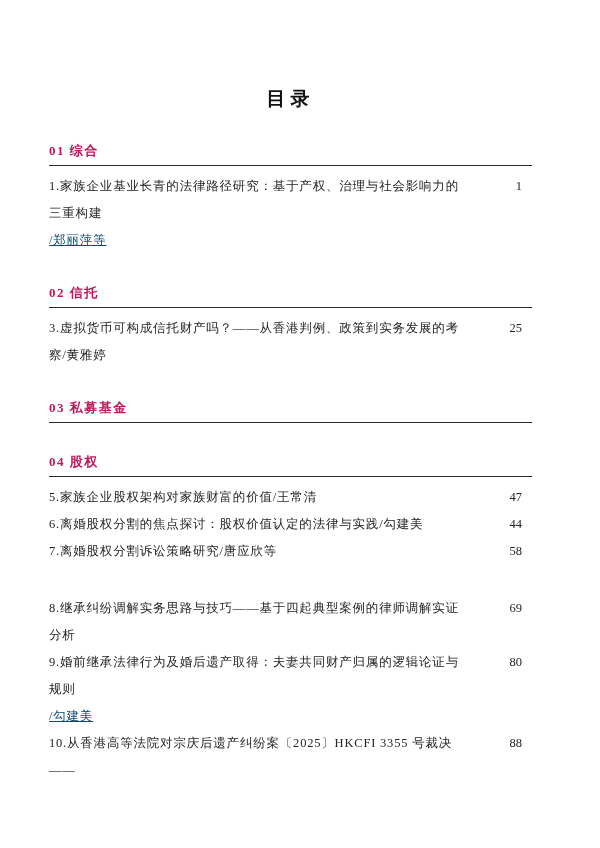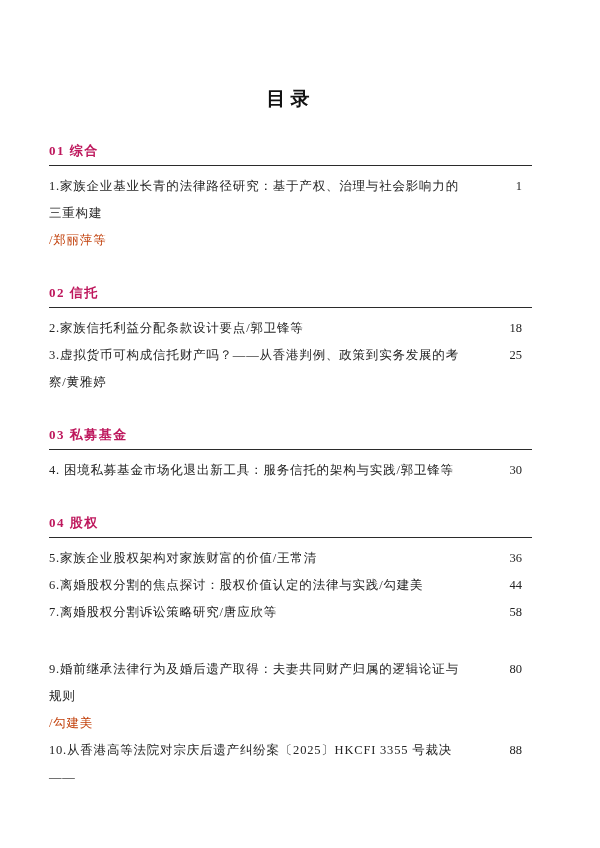--- a/index.html
+++ b/index.html
@@ -62,21 +62,22 @@
     flex: 0 0 auto;
     margin-left: 12px;
     padding-right: 10px;
     letter-spacing: 0;
     font-size: 12.5px;
   }
   .cont-row {
     font-size: 12.5px;
     line-height: 27px;
     letter-spacing: 0.8px;
-    color: #c2410c;
+    color: #0c4a6e;
+    text-decoration: underline;
   }
 </style>
 </head>
 <body>
 
 <div class="page">
 
   <div class="doc-title">目录</div>
 
   <div class="section">
@@ -84,54 +85,50 @@
     <div class="entry-row">
       <span class="entry-title">1.家族企业基业长青的法律路径研究：基于产权、治理与社会影响力的三重构建</span>
       <span class="entry-page">1</span>
     </div>
     <div class="cont-row">/郑丽萍等</div>
   </div>
 
   <div class="section">
     <div class="section-header">02 信托</div>
     <div class="entry-row">
-      <span class="entry-title">2.家族信托利益分配条款设计要点/郭卫锋等</span>
-      <span class="entry-page">18</span>
-    </div>
-    <div class="entry-row">
       <span class="entry-title">3.虚拟货币可构成信托财产吗？——从香港判例、政策到实务发展的考察/黄雅婷</span>
       <span class="entry-page">25</span>
     </div>
   </div>
 
   <div class="section">
     <div class="section-header">03 私募基金</div>
-    <div class="entry-row">
-      <span class="entry-title">4. 困境私募基金市场化退出新工具：服务信托的架构与实践/郭卫锋等</span>
-      <span class="entry-page">30</span>
-    </div>
   </div>
 
   <div class="section">
     <div class="section-header">04 股权</div>
     <div class="entry-row">
       <span class="entry-title">5.家族企业股权架构对家族财富的价值/王常清</span>
-      <span class="entry-page">36</span>
+      <span class="entry-page">47</span>
     </div>
     <div class="entry-row">
       <span class="entry-title">6.离婚股权分割的焦点探讨：股权价值认定的法律与实践/勾建美</span>
       <span class="entry-page">44</span>
     </div>
     <div class="entry-row">
       <span class="entry-title">7.离婚股权分割诉讼策略研究/唐应欣等</span>
       <span class="entry-page">58</span>
     </div>
   </div>
 
   <div class="section">
+    <div class="entry-row">
+      <span class="entry-title">8.继承纠纷调解实务思路与技巧——基于四起典型案例的律师调解实证分析</span>
+      <span class="entry-page">69</span>
+    </div>
     <div class="entry-row">
       <span class="entry-title">9.婚前继承法律行为及婚后遗产取得：夫妻共同财产归属的逻辑论证与规则</span>
       <span class="entry-page">80</span>
     </div>
     <div class="cont-row">/勾建美</div>
     <div class="entry-row">
       <span class="entry-title">10.从香港高等法院对宗庆后遗产纠纷案〔2025〕HKCFI 3355 号裁决——</span>
       <span class="entry-page">88</span>
     </div>
 

